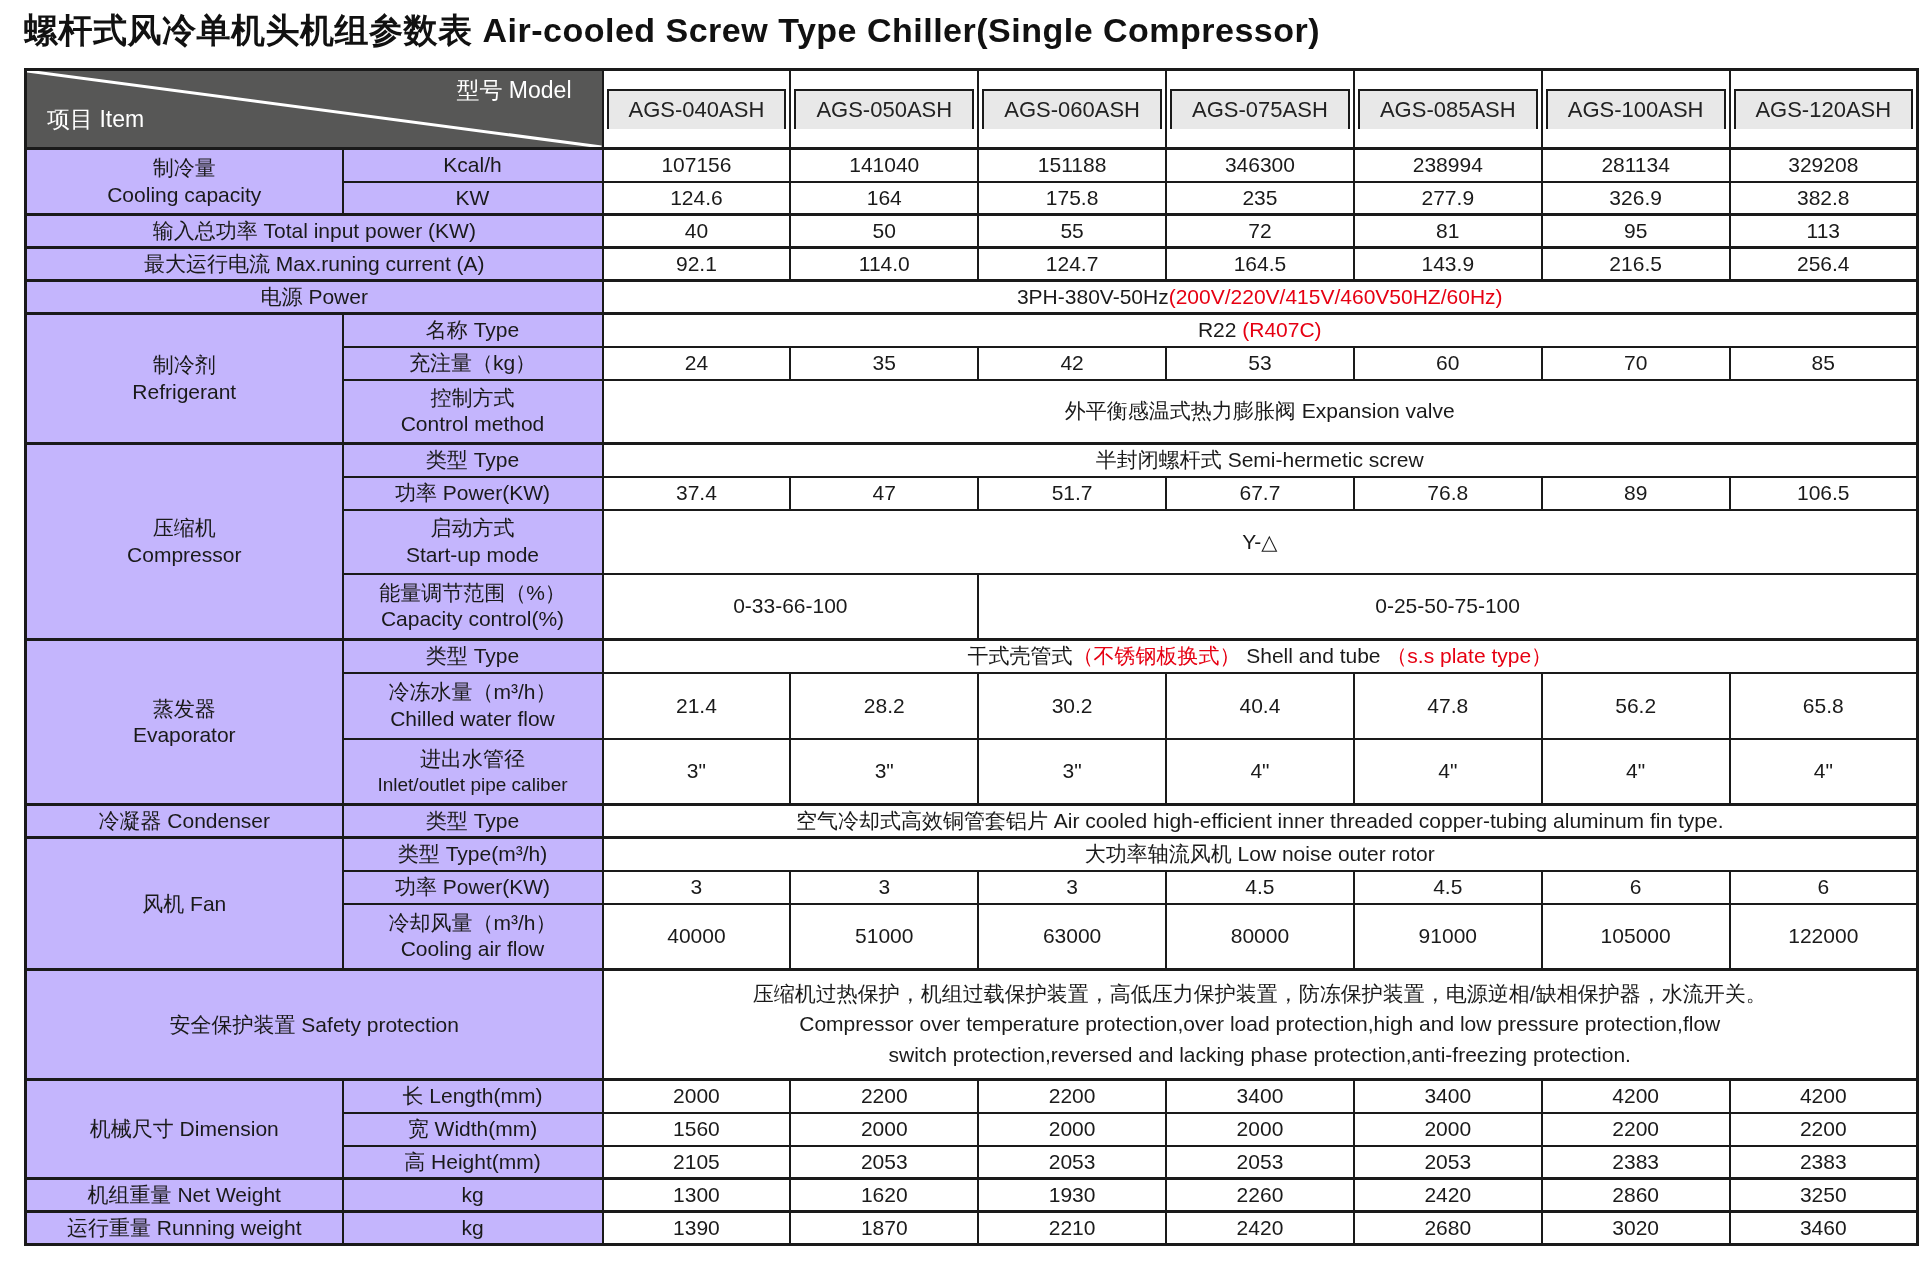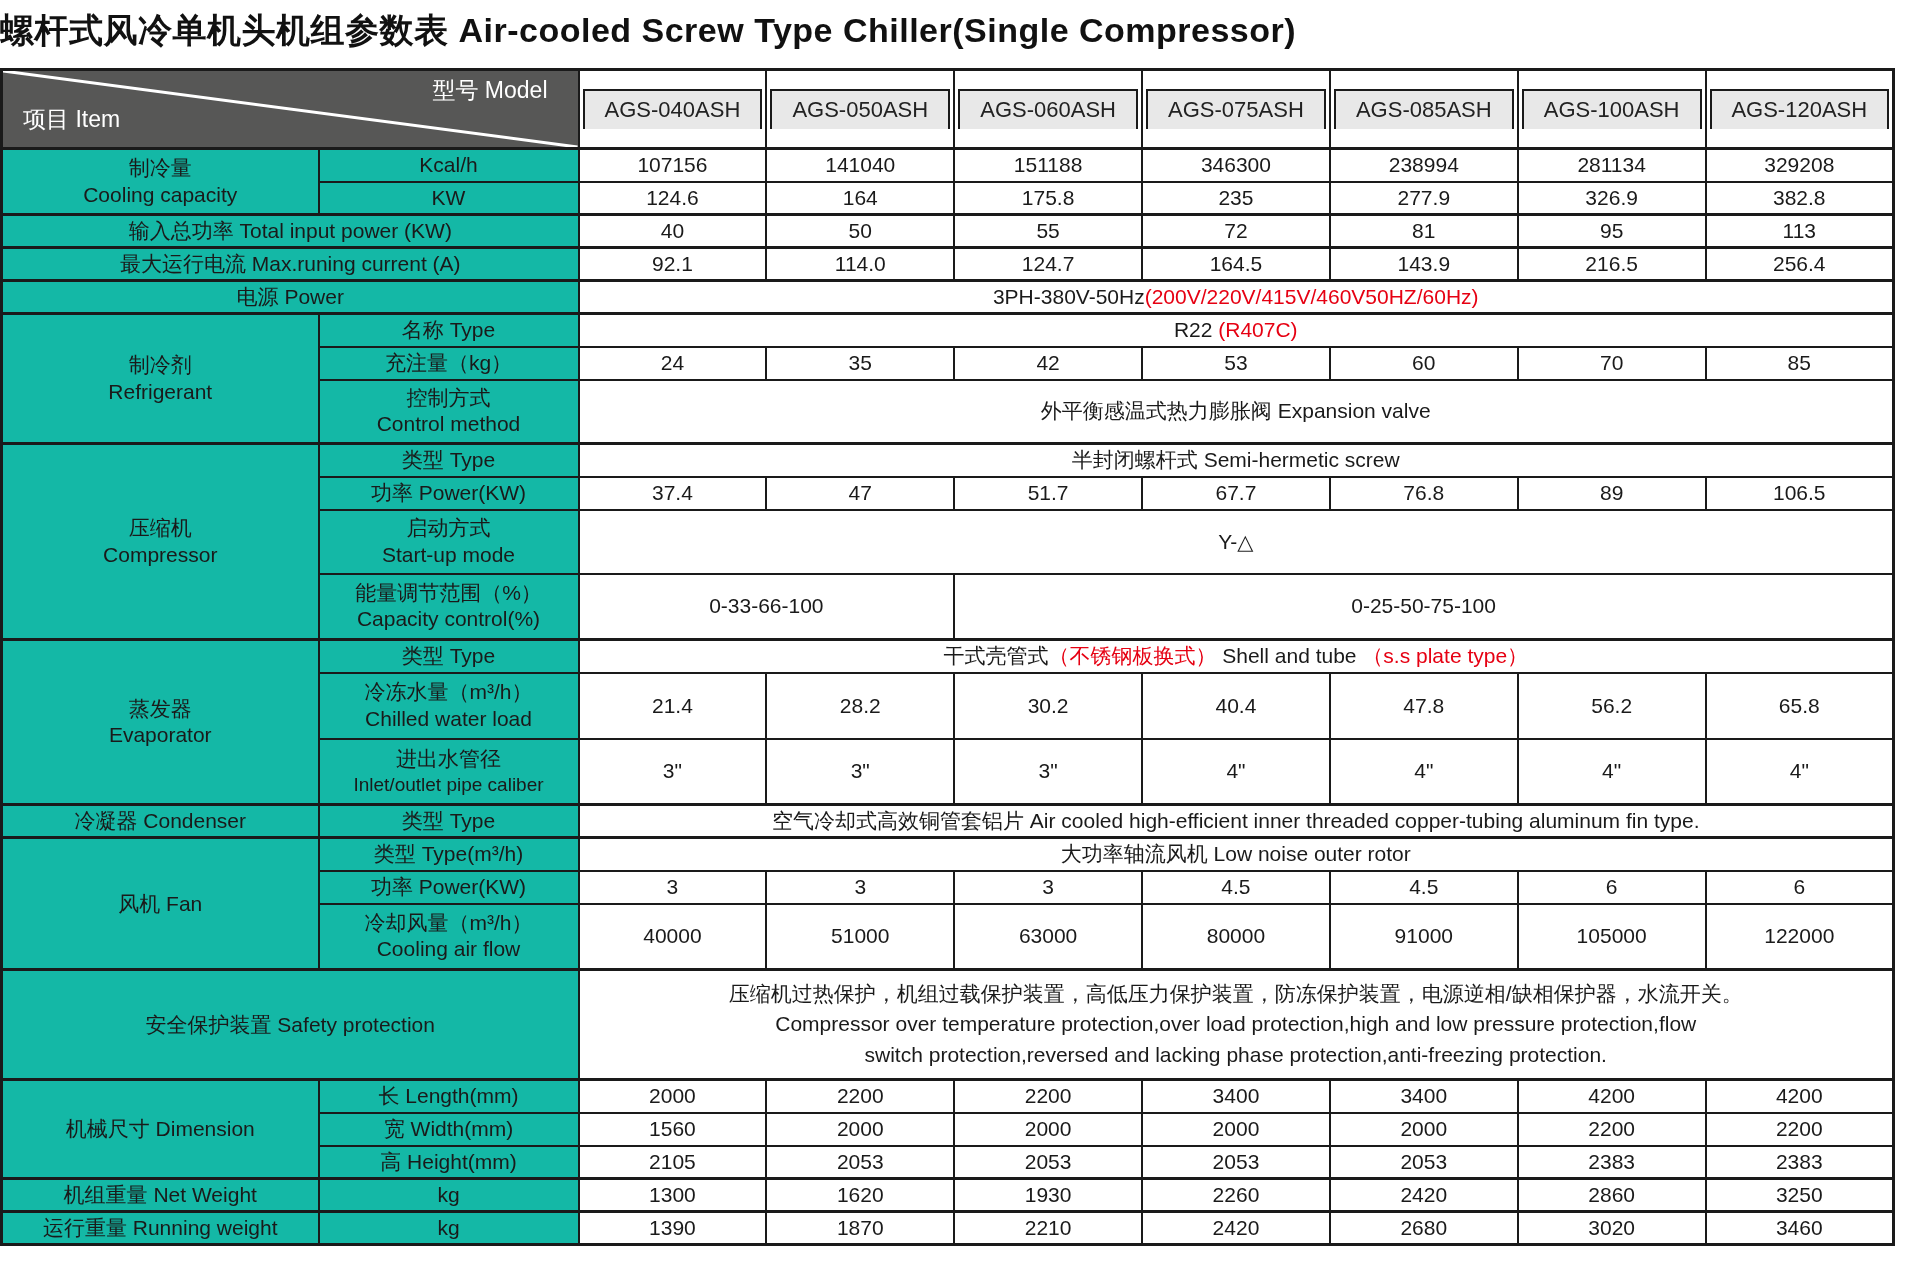--- a/index.html
+++ b/index.html
@@ -1,23 +1,23 @@
 <!DOCTYPE html>
 <html><head>
 <meta charset="utf-8">
 <style>
   html,body{margin:0;padding:0;background:#ffffff;width:1920px;height:1267px;overflow:hidden;
     font-family:"Liberation Sans","DejaVu Sans",sans-serif;color:#1a1a1a;}
-  .page{padding:6px 10px 0 0;}
+  .page{padding:6px 10px 0 24px;}
   .title{font-size:34px;font-weight:600;letter-spacing:0.5px;margin:2px 0 14px 0;color:#111;}
   table.spec{border-collapse:collapse;table-layout:fixed;width:1895px;border:3px solid #1a1a1a;}
   col.cA{width:317px;} col.cB{width:260px;}
   td{border:2px solid #1a1a1a;text-align:center;vertical-align:middle;font-size:21px;padding:1px 4px;
      overflow:hidden;}
-  td.g{background:#14b8a6;}
+  td.g{background:#c4b5fd;}
   td.v{background:#ffffff;}
   tr.h1{height:33px;} tr.h2{height:64px;} tr.hc{height:66px;} tr.h3{height:110px;}
   tr.sect td{border-top-width:3px;}
   .two div{line-height:1.25;}
   .small-en{font-size:19px;}
   
   tr.head{height:54px;}
   td.corner{background:#575756;color:#ffffff;position:relative;padding:0;border-bottom-width:3px;}
   td.corner svg{position:absolute;left:0;top:0;width:100%;height:100%;}
   .corner-model{position:absolute;top:4px;right:30px;font-size:23px;}
@@ -195,21 +195,21 @@
       <td class="g two" rowspan="3">
         <div>蒸发器</div>
         <div>Evaporator</div>
       </td>
       <td class="g">类型  Type</td>
       <td class="v" colspan="7"><span>干式壳管式</span><span class="red">（不锈钢板换式）</span><span>  Shell and tube </span><span class="red">（s.s plate type）</span></td>
     </tr>
     <tr class="hc">
       <td class="g two">
         <div>冷冻水量（m³/h）</div>
-        <div>Chilled water load</div>
+        <div>Chilled water flow</div>
       </td>
     <td class="v">21.4</td>
           <td class="v">28.2</td>
           <td class="v">30.2</td>
           <td class="v">40.4</td>
           <td class="v">47.8</td>
           <td class="v">56.2</td>
           <td class="v">65.8</td>
         </tr>
     <tr class="hc">

